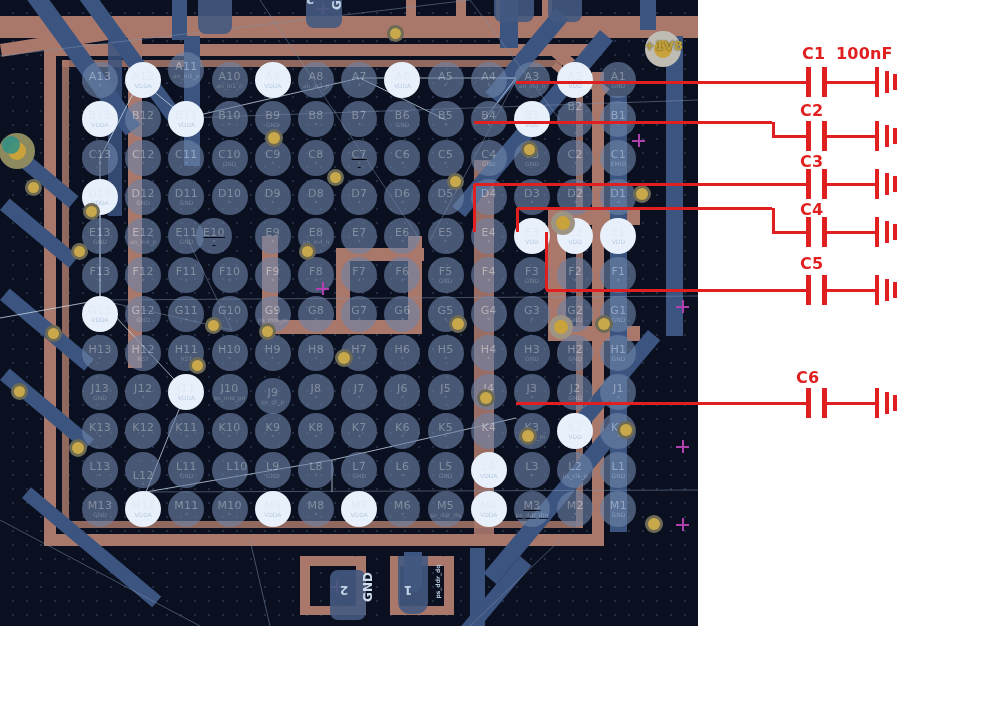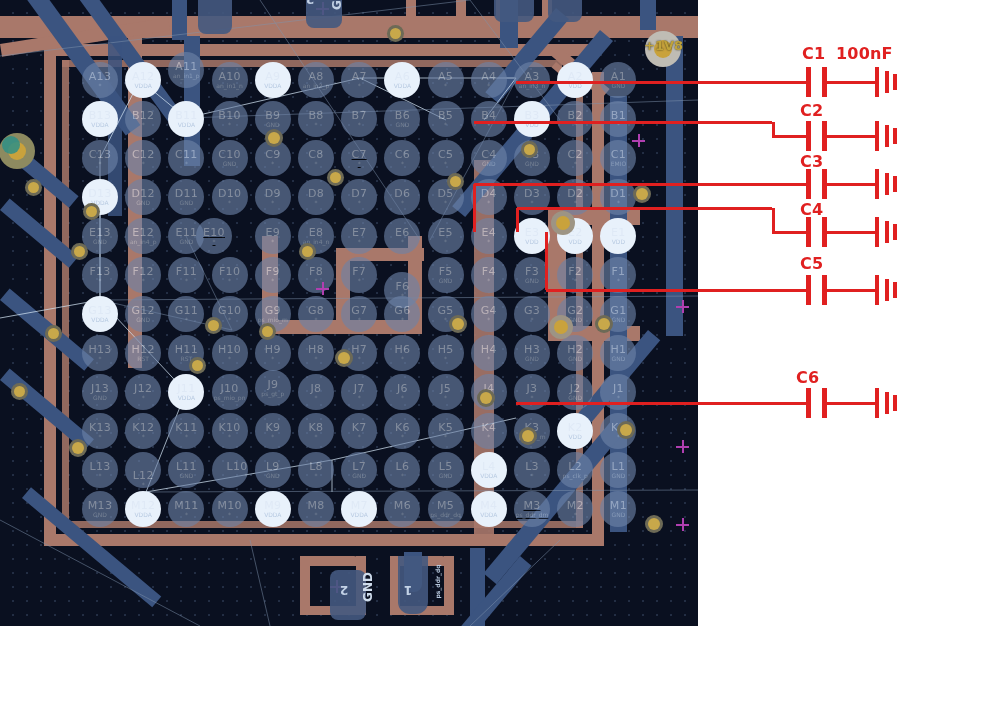--- a/index.html
+++ b/index.html
@@ -261,21 +261,21 @@
           <span class="sub">*</span>
         </div>
         <div class="pad" style="left: 470.8px; top: 101px;">
           <span class="nm">B4</span>
           <span class="sub">*</span>
         </div>
         <div class="pad hl" style="left: 514px; top: 101px;">
           <span class="nm">B3</span>
           <span class="sub">VDD</span>
         </div>
-        <div class="pad" style="left: 557.2px; top: 101px;">
+        <div class="pad" style="left: 557.2px; top: 101px; justify-content: space-between;">
           <span class="nm">B2</span>
           <span class="sub">*</span>
         </div>
         <div class="pad" style="left: 600.4px; top: 101px;">
           <span class="nm">B1</span>
           <span class="sub">*</span>
         </div>
         <div class="pad" style="left: 82px; top: 140px;">
           <span class="nm">C13</span>
           <span class="sub">*</span>
@@ -453,21 +453,21 @@
           <span class="sub">*</span>
         </div>
         <div class="pad" style="left: 298px; top: 257px;">
           <span class="nm">F8</span>
           <span class="sub">*</span>
         </div>
         <div class="pad" style="left: 341.2px; top: 257px;">
           <span class="nm">F7</span>
           <span class="sub">*</span>
         </div>
-        <div class="pad" style="left: 384.4px; top: 257px; margin-top: 15px;">
+        <div class="pad" style="left: 384.4px; top: 257px;">
           <span class="nm">F6</span>
           <span class="sub">*</span>
         </div>
         <div class="pad" style="left: 427.6px; top: 257px;">
           <span class="nm">F5</span>
           <span class="sub">GND</span>
         </div>
         <div class="pad" style="left: 470.8px; top: 257px;">
           <span class="nm">F4</span>
           <span class="sub">*</span>
@@ -597,21 +597,21 @@
           <span class="sub">*</span>
         </div>
         <div class="pad hl" style="left: 168.4px; top: 374px;">
           <span class="nm">J11</span>
           <span class="sub">VDDA</span>
         </div>
         <div class="pad" style="left: 211.6px; top: 374px;">
           <span class="nm">J10</span>
           <span class="sub">ps_mio_pn</span>
         </div>
-        <div class="pad" style="left: 254.8px; top: 370px; text-align: center;">
+        <div class="pad" style="left: 254.8px; top: 378px; text-align: center;">
           <span class="nm">J9</span>
           <span class="sub">ps_gt_p</span>
         </div>
         <div class="pad" style="left: 298px; top: 374px;">
           <span class="nm">J8</span>
           <span class="sub">*</span>
         </div>
         <div class="pad" style="left: 341.2px; top: 374px;">
           <span class="nm">J7</span>
           <span class="sub">*</span>

